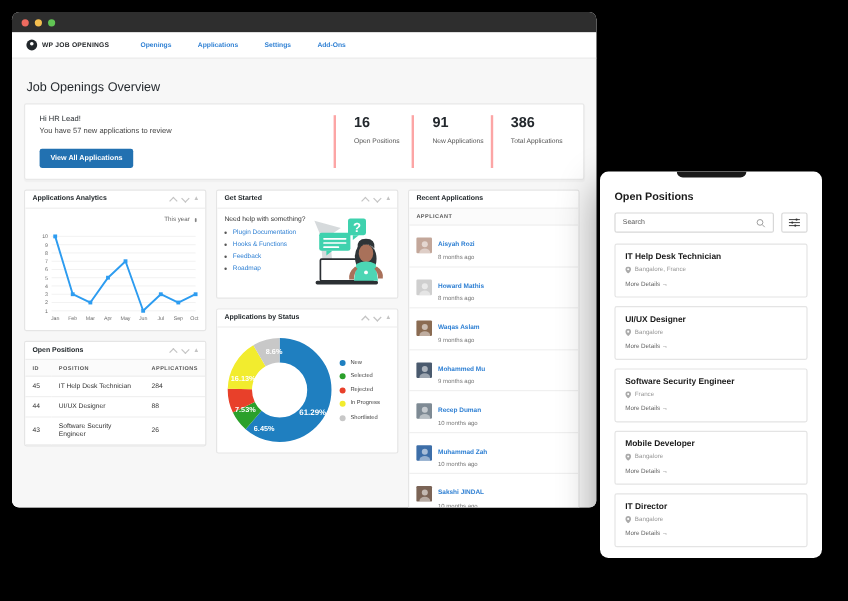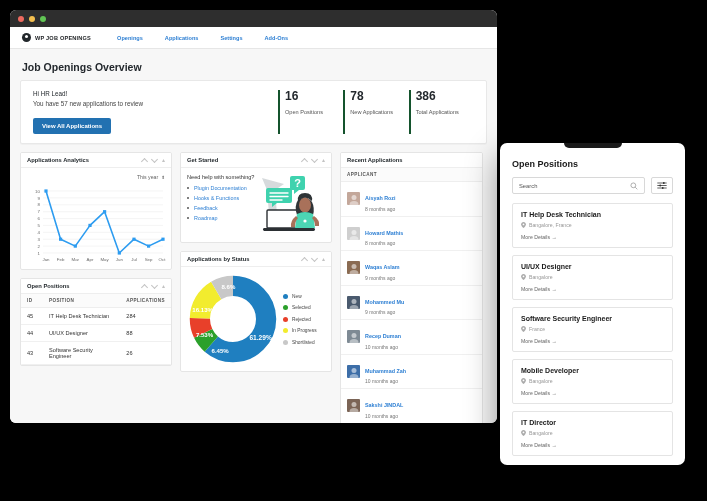--- a/index.html
+++ b/index.html
@@ -44,37 +44,37 @@
     width: 3.5px; height: 3.5px; border-radius: 50%; background: #fff;
   }
   .brand-text { font-size: 5.6px; font-weight: 700; letter-spacing: .2px; color: #1c1f22; }
   .navlink {
     font-size: 5.6px; font-weight: 600; color: #2d7fd3;
     margin-right: 22px; white-space: nowrap; cursor: pointer;
   }
 
   
   .pagebody { background: #f7f7f7; height: calc(100% - 39px); padding: 8px 10px 0 10px; overflow: hidden; }
-  .page-title { font-size: 10.5px; color: #23282d; font-weight: 700; margin: 4px 0 7px 2px; }
+  .page-title { font-size: 10.5px; color: #23282d; font-weight: 400; margin: 10px 0 7px 2px; }
 
   
   .hero {
     background: #fff; border: 1px solid #e8e8e8; border-radius: 2px;
     display: flex; align-items: stretch; padding: 9px 12px; margin-bottom: 8px;
     box-shadow: 0 1px 1px rgba(0,0,0,.03);
   }
   .hero-left { flex: 0 0 245px; }
   .hero-hi { font-size: 6.3px; color: #23282d; margin-bottom: 3px; }
   .hero-sub { font-size: 6.3px; color: #444; margin-bottom: 7px; }
   .btn-primary {
     display: inline-block; background: #2271b1; color: #fff;
     font-size: 6px; font-weight: 600; padding: 5px 9px; border-radius: 2px;
     border: none; cursor: pointer;
   }
-  .stat { flex: 1; padding-left: 5px; border-left: 2px solid #14532d; }
+  .stat { flex: 1; padding-left: 15px; border-left: 2px solid #fca5a5; }
   .stat-num { font-size: 12px; font-weight: 700; color: #23282d; line-height: 1.1; }
   .stat-lbl { font-size: 5.6px; color: #555; margin-top: 6px; }
 
   
   .grid { display: flex; gap: 8px; }
   .col { display: flex; flex-direction: column; gap: 8px; }
   .col-a { width: 152px; }
   .col-b { width: 152px; }
   .col-c { width: 143px; }
 
@@ -212,21 +212,21 @@
         <div class="hero-left">
           <div class="hero-hi">Hi HR Lead!</div>
           <div class="hero-sub">You have 57 new applications to review</div>
           <button class="btn-primary">View All Applications</button>
         </div>
         <div class="stat">
           <div class="stat-num">16</div>
           <div class="stat-lbl">Open Positions</div>
         </div>
         <div class="stat">
-          <div class="stat-num">78</div>
+          <div class="stat-num">91</div>
           <div class="stat-lbl">New Applications</div>
         </div>
         <div class="stat">
           <div class="stat-num">386</div>
           <div class="stat-lbl">Total Applications</div>
         </div>
       </div>
 
       <div class="grid">
 

